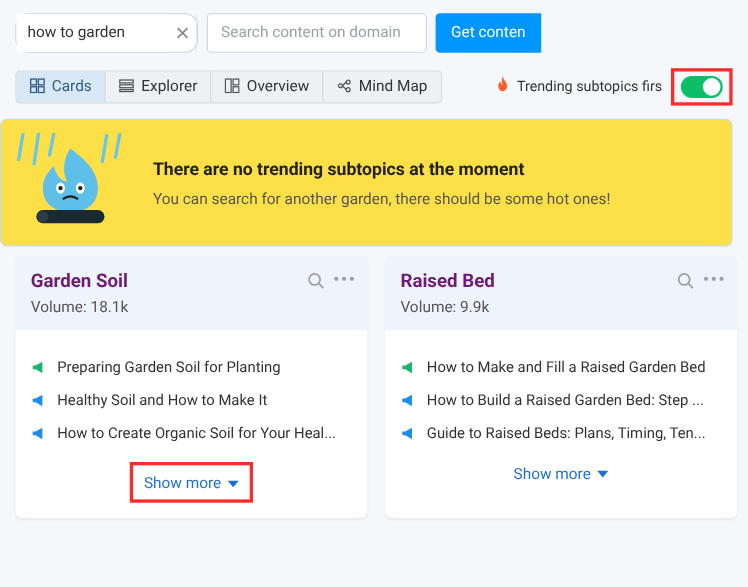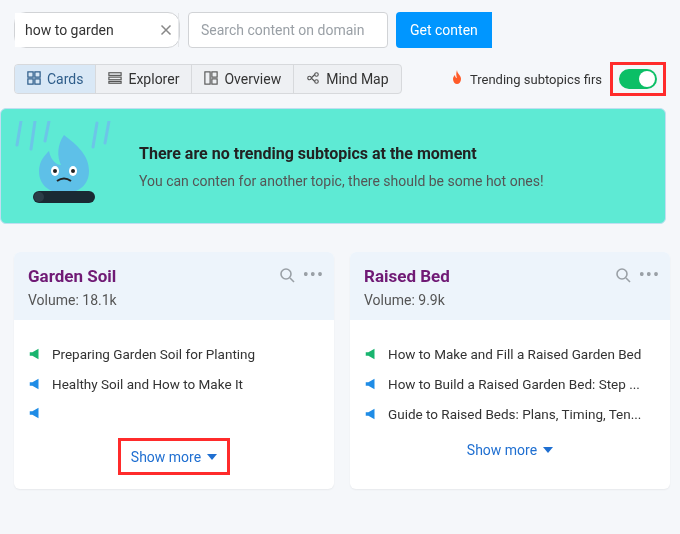--- a/index.html
+++ b/index.html
@@ -22,21 +22,21 @@
   .tab:last-child { border-right:none; }
   .tab.active { background:#d9e8f6; color:#2e5d8a; }
   .tab-icon { width:14px; height:14px; }
 
   .trend-label { margin-left:auto; display:flex; align-items:center; gap:6px; font-size:13px; color:#333; }
   .flame { color:#ff5b29; }
   .toggle-box { border:3px solid #ff2b2b; padding:4px 6px; margin-left:4px; }
   .toggle { width:38px; height:20px; background:#0bbf66; border-radius:20px; position:relative; cursor:pointer; }
   .toggle::after { content:""; position:absolute; width:16px; height:16px; background:#fff; border-radius:50%; top:2px; right:2px; }
 
-  .empty-banner { margin: 0 14px 28px 0; background:#5eead4; border:1px solid #c1def1; border-radius:6px; display:flex; align-items:center; gap:20px; padding:12px 18px 12px 8px; }
+  .empty-banner { margin: 0 14px 8px 0; background:#fde047; border:1px solid #c1def1; border-radius:6px; display:flex; align-items:center; gap:20px; padding:12px 18px 12px 8px; }
   .empty-illustration { width:110px; height:90px; flex:0 0 auto; position:relative; }
   .empty-title { font-size:16px; font-weight:700; color:#222; margin-bottom:10px; }
   .empty-sub { font-size:14px; color:#555; }
 
   .cards-row { display:flex; gap:16px; padding:0 0 0 14px; }
   .card { background:#fff; border-radius:6px; width:320px; box-shadow:0 1px 2px rgba(0,0,0,0.06); display:flex; flex-direction:column; overflow:hidden; }
   .card-head { background:#edf4fb; padding:14px 14px 12px 14px; position:relative; }
   .card-title { font-size:17px; font-weight:700; color:#701a75; margin-bottom:6px; }
   .card-vol { font-size:14px; color:#555; }
   .card-actions { position:absolute; top:14px; right:10px; display:flex; gap:8px; align-items:center; color:#9aa0a6; }
@@ -136,21 +136,21 @@
         <circle cx="46" cy="50" r="2" fill="#222"></circle>
       <ellipse cx="64" cy="50" rx="4" ry="5" fill="#fff"></ellipse>
         <circle cx="64" cy="50" r="2" fill="#222"></circle>
       <path d="M48 60 Q55 55 62 60" stroke="#222" stroke-width="2" fill="none"></path>
       <rect x="24" y="70" width="62" height="12" rx="6" fill="#1a2a33"></rect>
       <ellipse cx="30" cy="76" rx="5" ry="5" fill="#2b3d47"></ellipse>
     </svg>
   </div>
   <div>
     <div class="empty-title">There are no trending subtopics at the moment</div>
-    <div class="empty-sub">You can conten for another topic, there should be some hot ones!</div>
+    <div class="empty-sub">You can search for another garden, there should be some hot ones!</div>
   </div>
 </div>
 
 <div class="cards-row">
     <div class="card">
     <div class="card-head">
       <div class="card-title">Garden Soil</div>
       <div class="card-vol">Volume: 18.1k</div>
       <div class="card-actions">
         <svg class="search-ico" viewBox="0 0 16 16">
@@ -170,20 +170,21 @@
         <div class="card-item">
           <svg class="mega b" viewBox="0 0 16 16">
             <path d="M2 6 L2 10 L5 10 L12 14 L12 2 L5 6 Z"></path>
           </svg>
           <span>Healthy Soil and How to Make It</span>
         </div>
         <div class="card-item">
           <svg class="mega b" viewBox="0 0 16 16">
             <path d="M2 6 L2 10 L5 10 L12 14 L12 2 L5 6 Z"></path>
           </svg>
+          <span>How to Create Organic Soil for Your Heal...</span>
         </div>
       </div>
     <div class="show-more-wrap"><span class="show-more-box"><span class="show-more">
             <span>Show more</span>
             <span class="chev"></span>
           </span></span></div>
     </div>
     <div class="card">
     <div class="card-head">
       <div class="card-title">Raised Bed</div>

